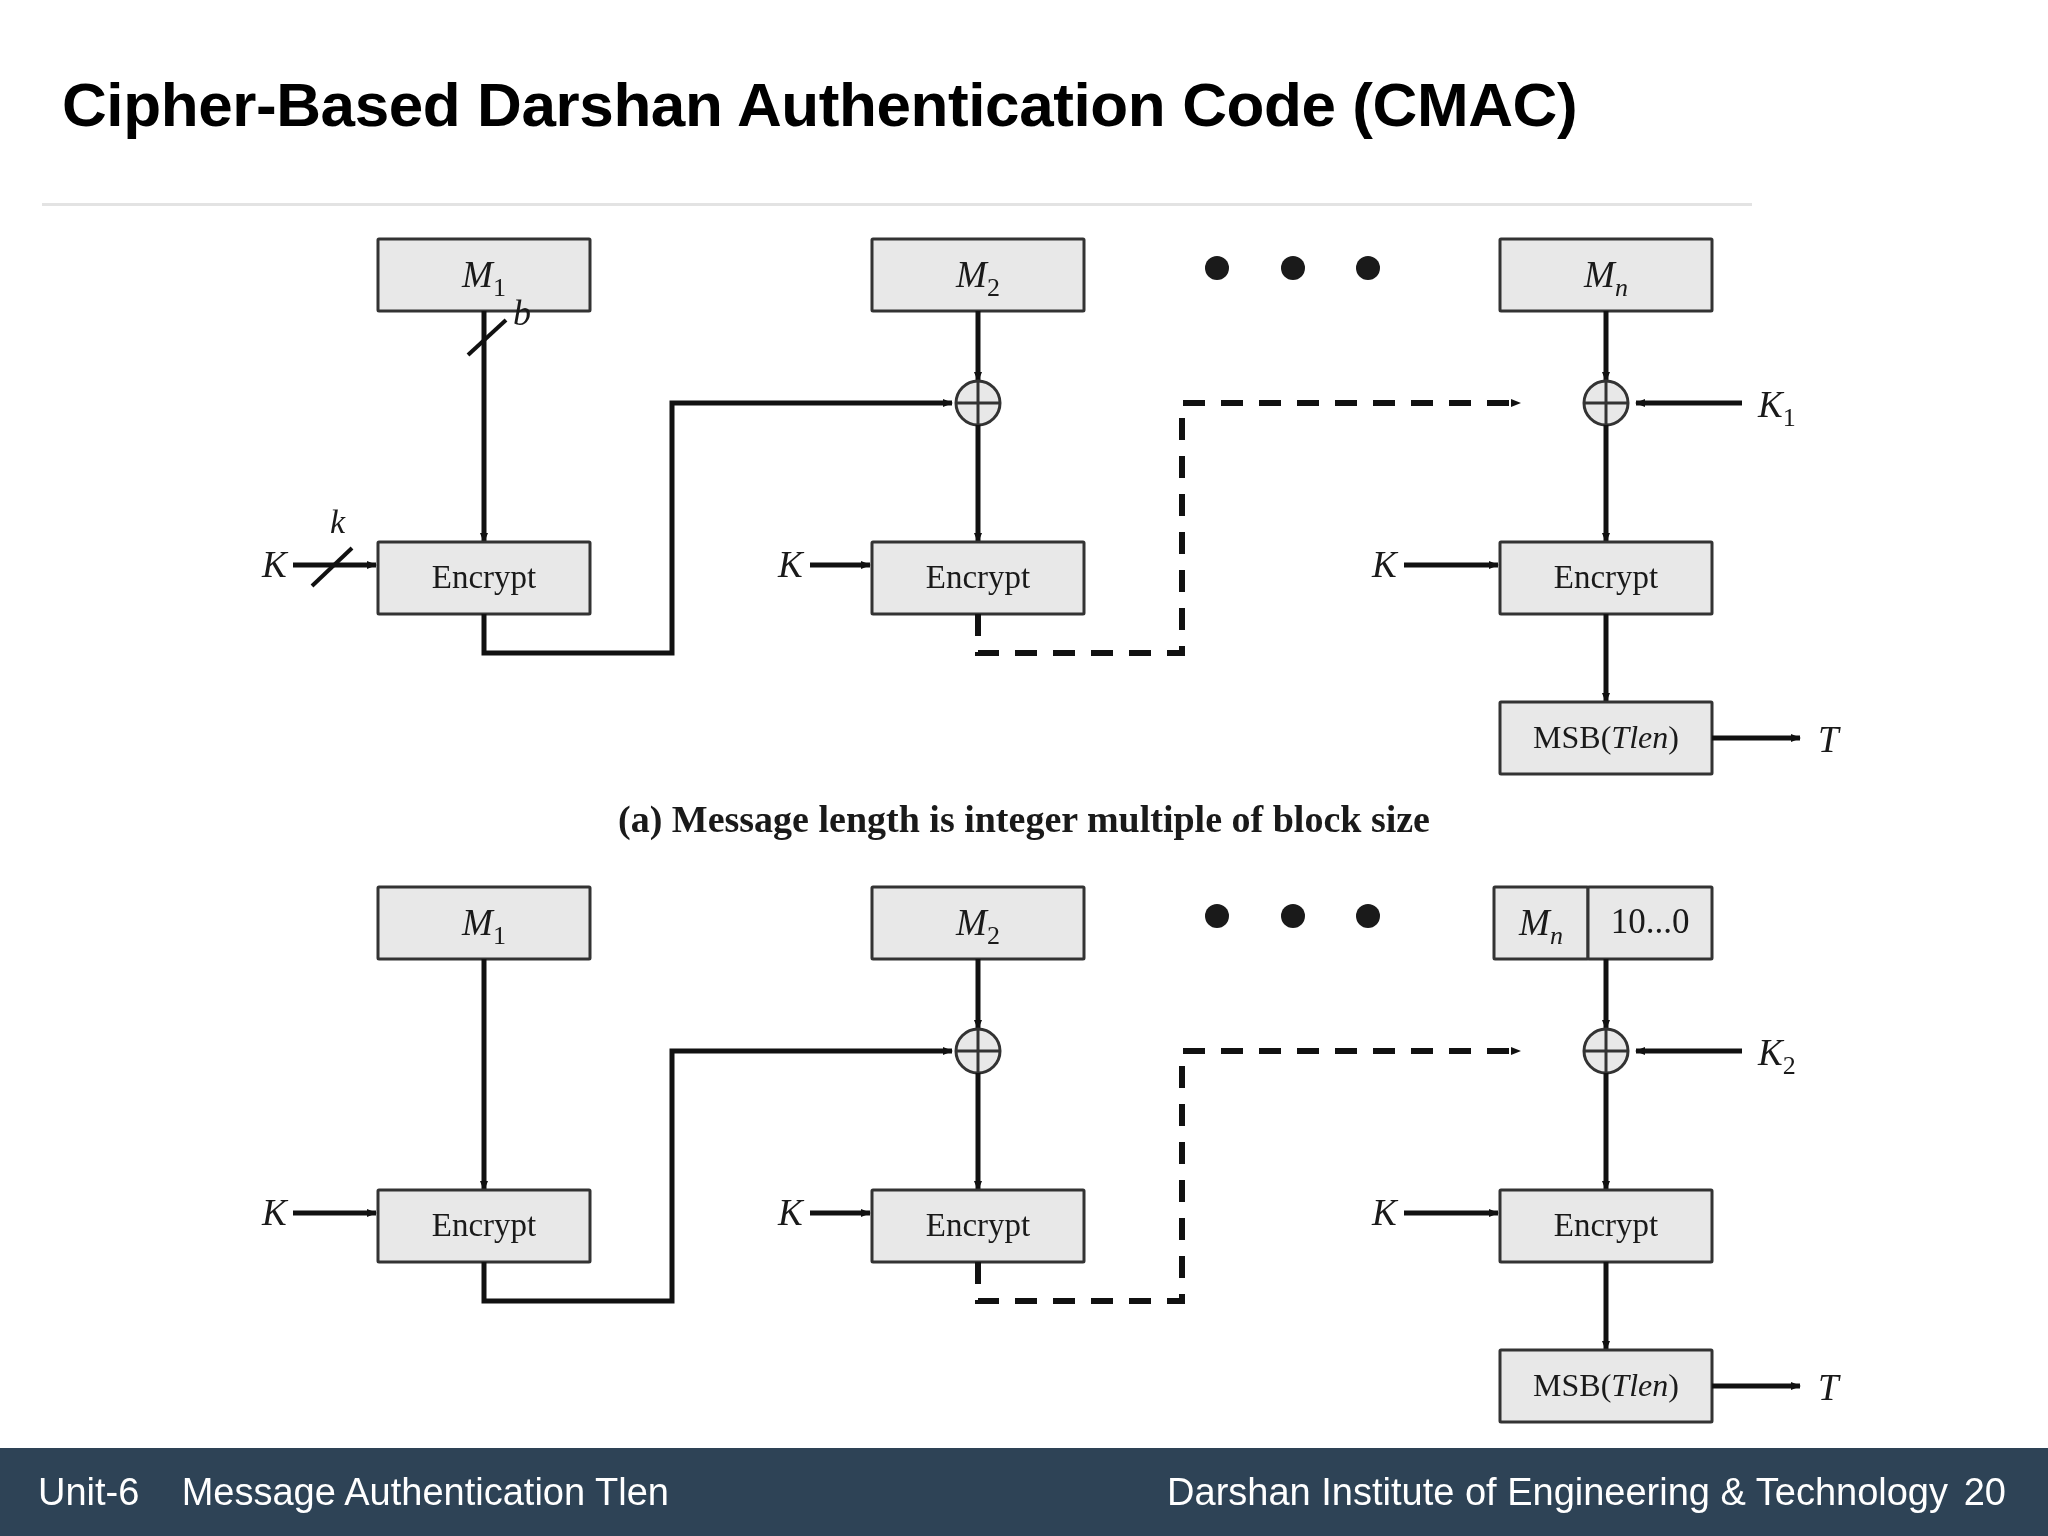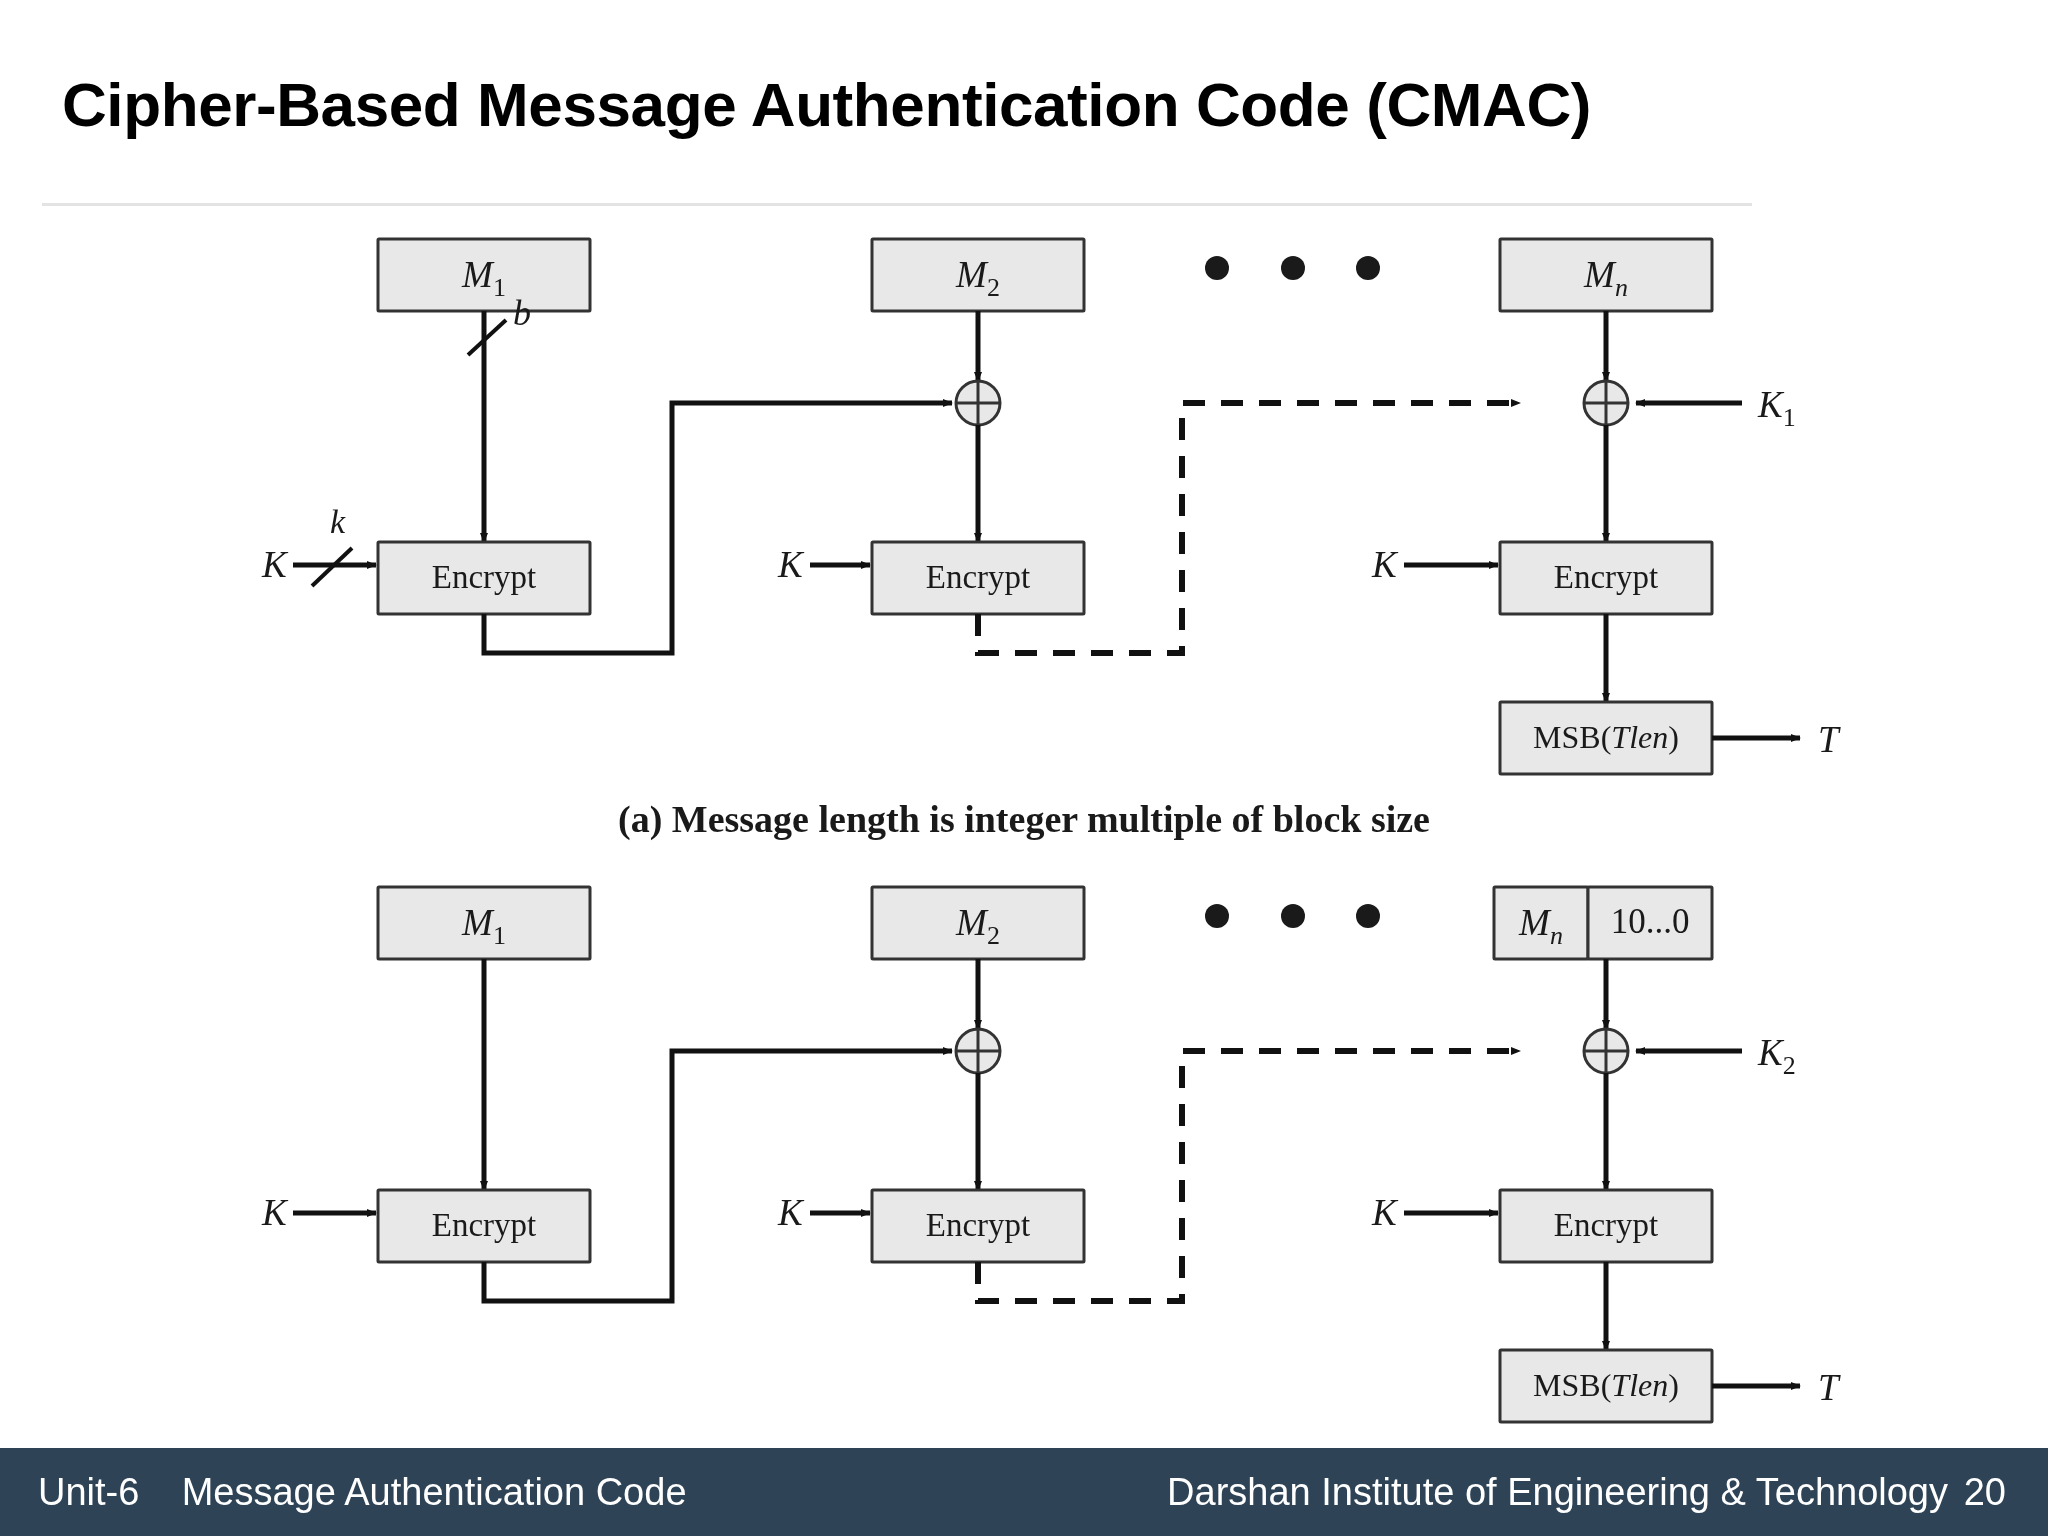--- a/index.html
+++ b/index.html
@@ -77,21 +77,21 @@
     white-space: nowrap;
     font-family: "Liberation Sans", sans-serif;
     text-align: right;
   }
 </style>
 </head>
 <body>
 
 <div class="slide">
 
-  <div class="title">Cipher-Based Message Authentication Code (CMAC)</div>
+  <div class="title">Cipher-Based Darshan Authentication Code (CMAC)</div>
   <div class="title-divider"></div>
 
   <div class="diagram-area">
     <svg width="2048" height="1225" viewBox="0 0 2048 1225" xmlns="http://www.w3.org/2000/svg">
       <defs>
         <marker id="arrow" markerWidth="12" markerHeight="12" refX="9" refY="4" orient="auto" markerUnits="userSpaceOnUse">
           <path d="M0,0 L10,4 L0,8 Z" fill="#111111"></path>
         </marker>
         <marker id="arrowL" markerWidth="12" markerHeight="12" refX="9" refY="4" orient="auto" markerUnits="userSpaceOnUse">
           <path d="M0,0 L10,4 L0,8 Z" fill="#111111"></path>
@@ -255,19 +255,19 @@
 
         <text x="1024" y="617" text-anchor="middle" font-family="'Liberation Serif', serif" font-size="38" font-weight="bold" fill="#1a1a1a">(b) Message length is not integer multiple of block size</text>
       </g>
     </svg>
   </div>
 
   <div class="footer">
     <div class="footer-left">
       <span>Unit-6</span>
       <span>&nbsp;&nbsp;</span>
-      <span>Message Authentication Code</span>
+      <span>Message Authentication Tlen</span>
     </div>
     <div class="footer-right">Darshan Institute of Engineering &amp; Technology</div>
     <div class="footer-page">20</div>
   </div>
 
 </div>
 
 </body></html>

